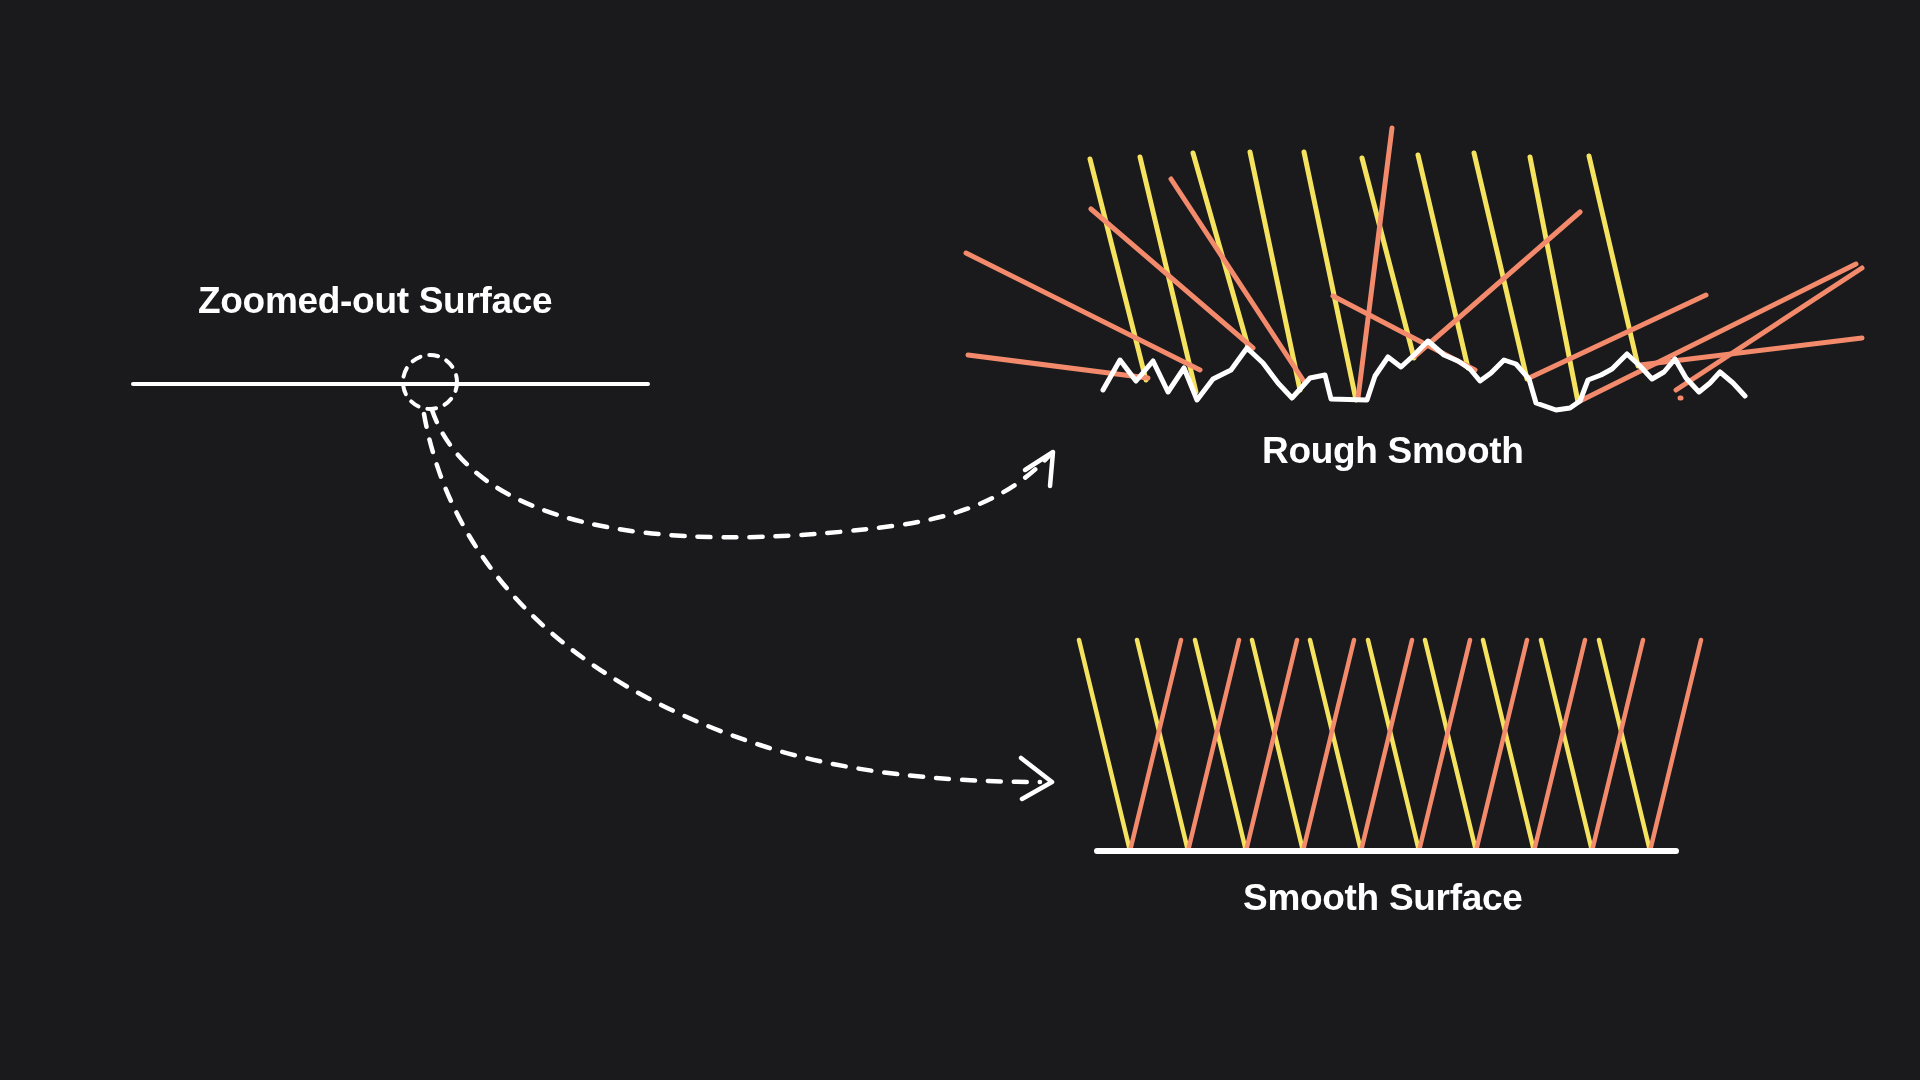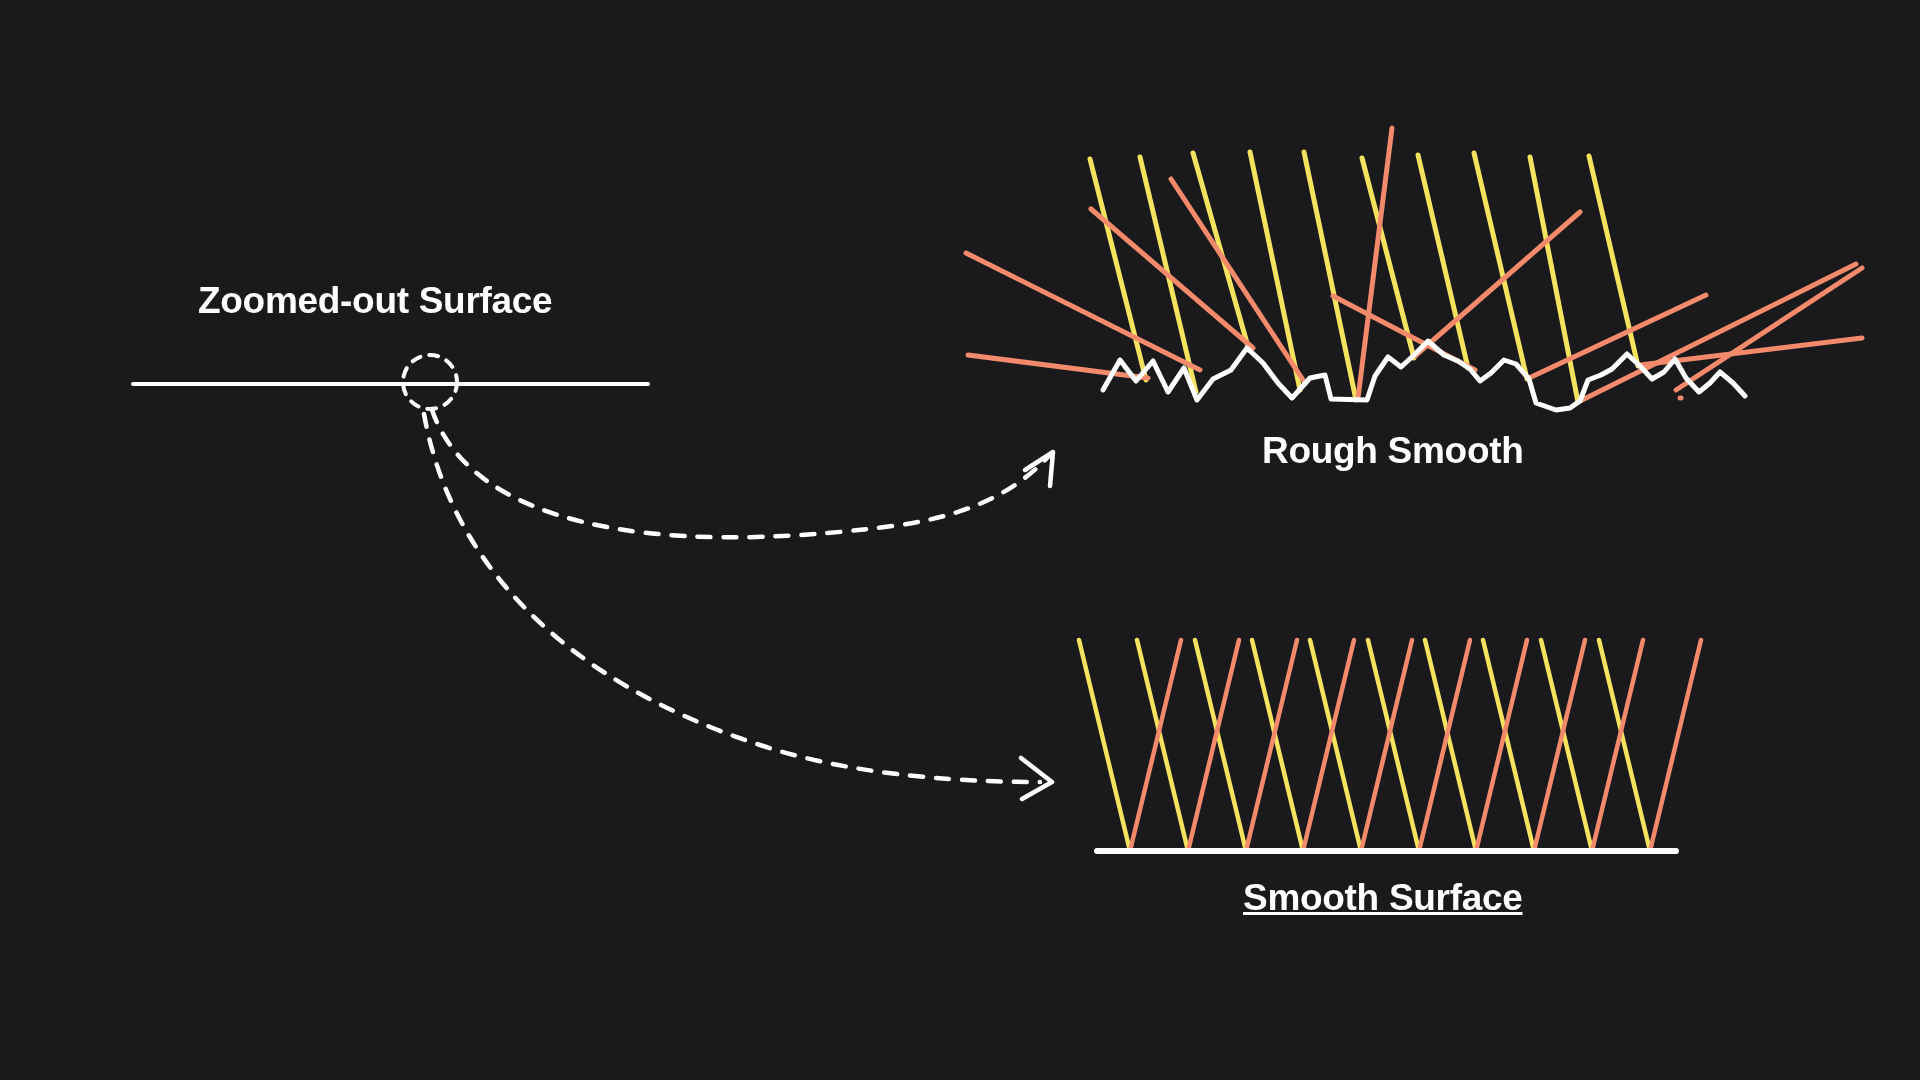--- a/index.html
+++ b/index.html
@@ -43,21 +43,20 @@
     left: 198px;
     top: 282px;
   }
   #label-rough {
     left: 1262px;
     top: 432px;
   }
   #label-smooth {
     left: 1243px;
     top: 879px;
-    text-decoration: underline;
   }
 </style>
 </head>
 <body>
 
 <div id="stage">
 
   <svg id="scene" viewBox="0 0 1920 1080" xmlns="http://www.w3.org/2000/svg">
 
     <g>

